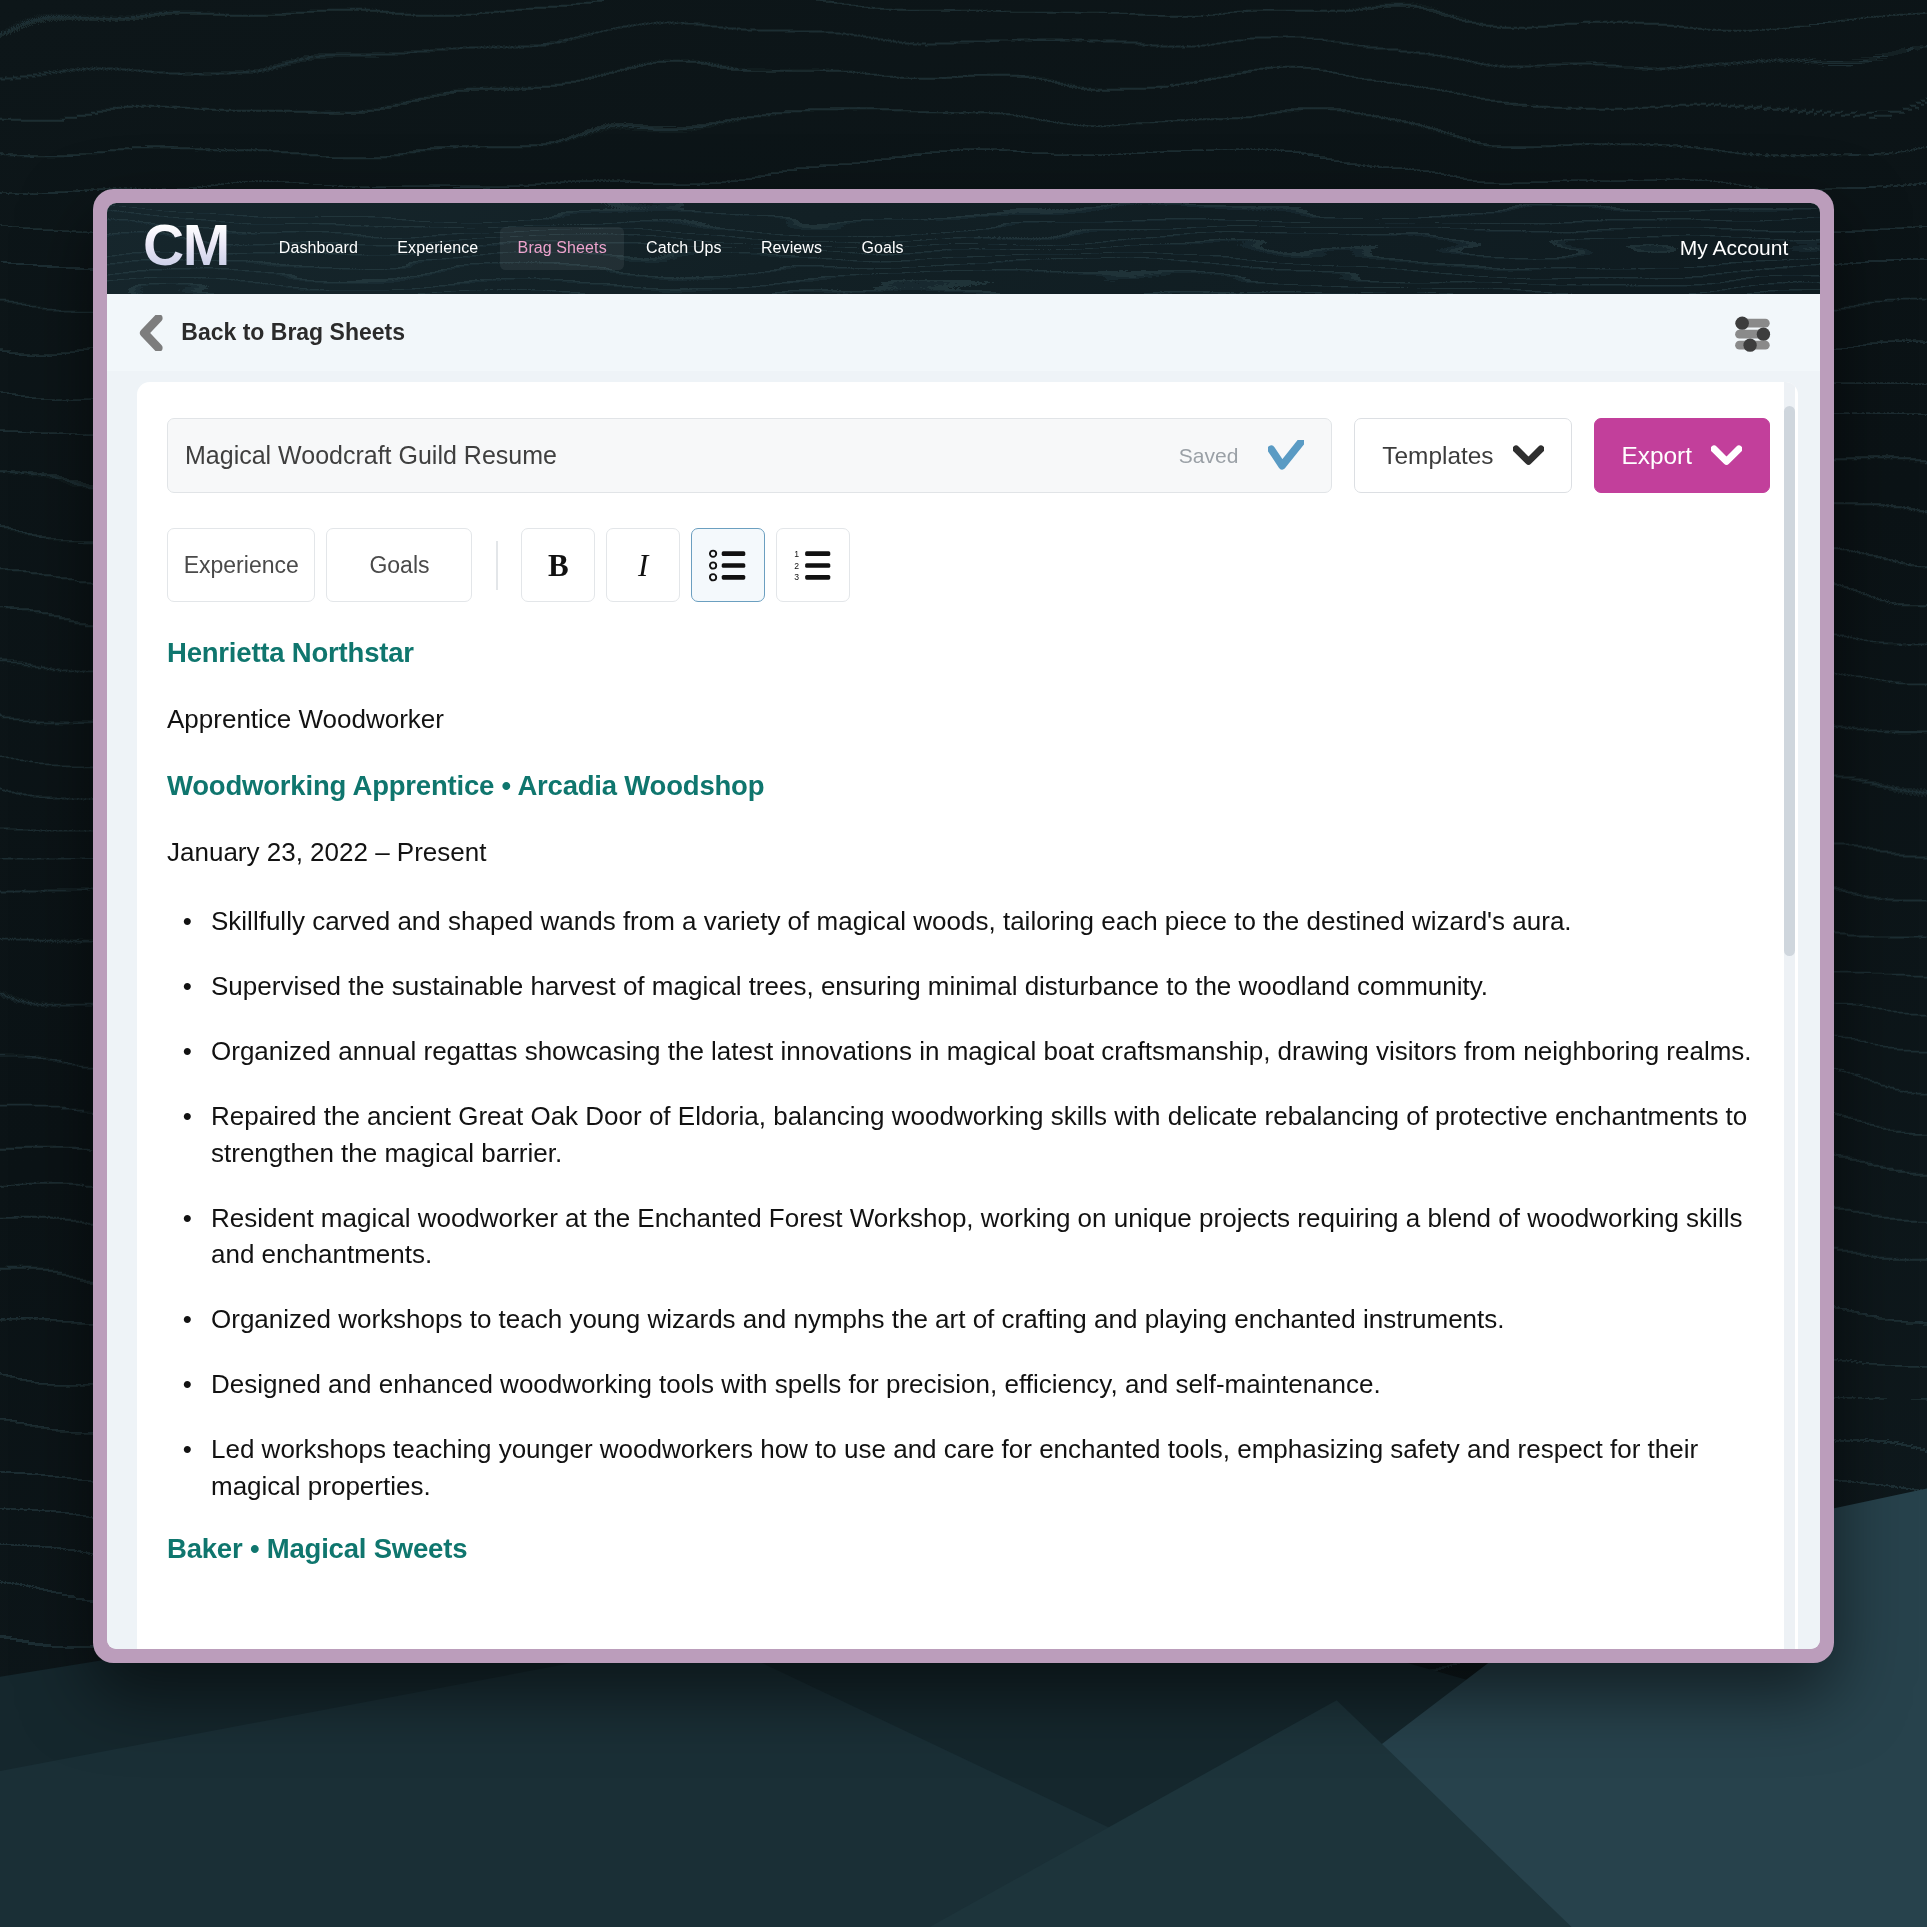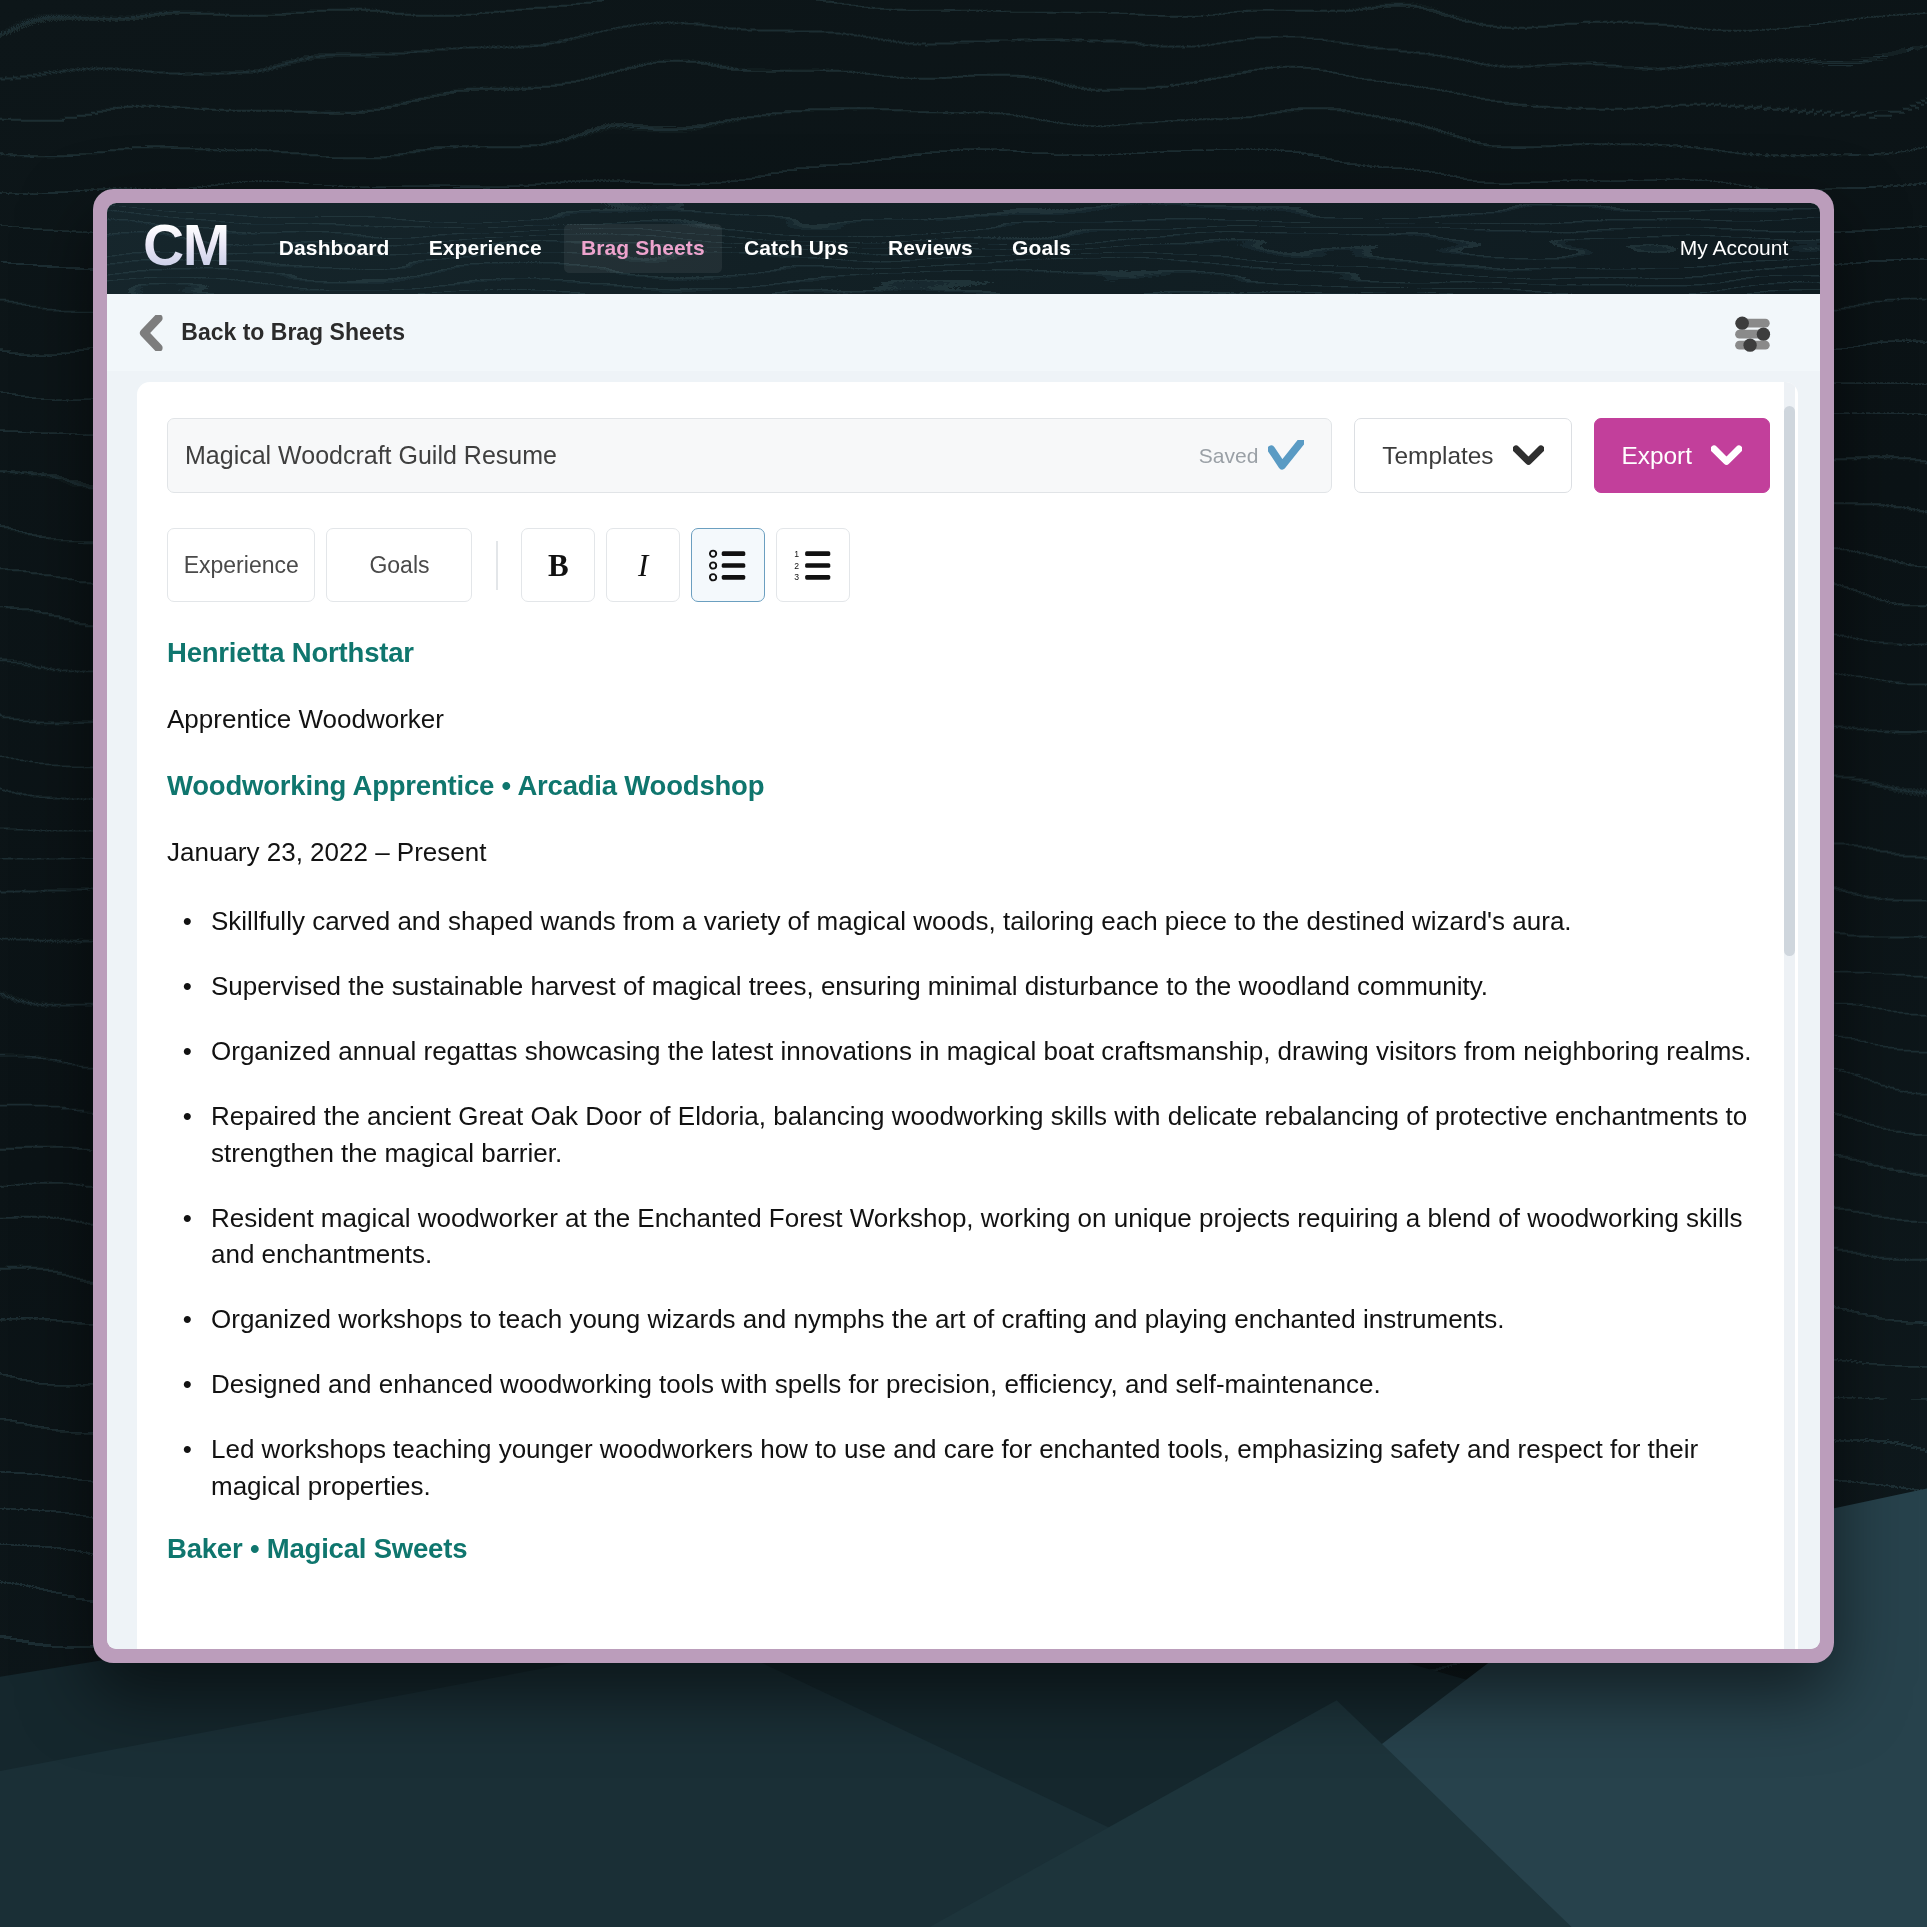--- a/index.html
+++ b/index.html
@@ -92,22 +92,22 @@
     padding: 0 12.6px 6.3px 15.7px;
   }
   #nav-items {
     display: flex;
     align-items: center;
     gap: 4.7px;
     margin-left: 20.4px;
   }
   .nav-item {
     color: #ffffff;
-    font-size: 21px;
-    font-weight: 700;
+    font-size: 16px;
+    font-weight: 400;
     padding: 12.6px 17.3px;
     border-radius: 5.5px;
     white-space: nowrap;
     cursor: pointer;
     letter-spacing: 0.1px;
   }
   .nav-item.active {
     color: #eda3cd;
     background: rgba(255,255,255,.065);
   }
@@ -183,21 +183,21 @@
     cursor: text;
   }
   #title-value {
     font-size: 25px;
     color: #3f3f3f;
     flex: 1 1 auto;
   }
   #saved-wrap {
     display: flex;
     align-items: center;
-    gap: 10px;
+    gap: 30px;
     text-align: center;
   }
   #saved-label {
     font-size: 21px;
     color: #9aa0a6;
   }
   .btn {
     border-radius: 7px;
     display: flex;
     align-items: center;

